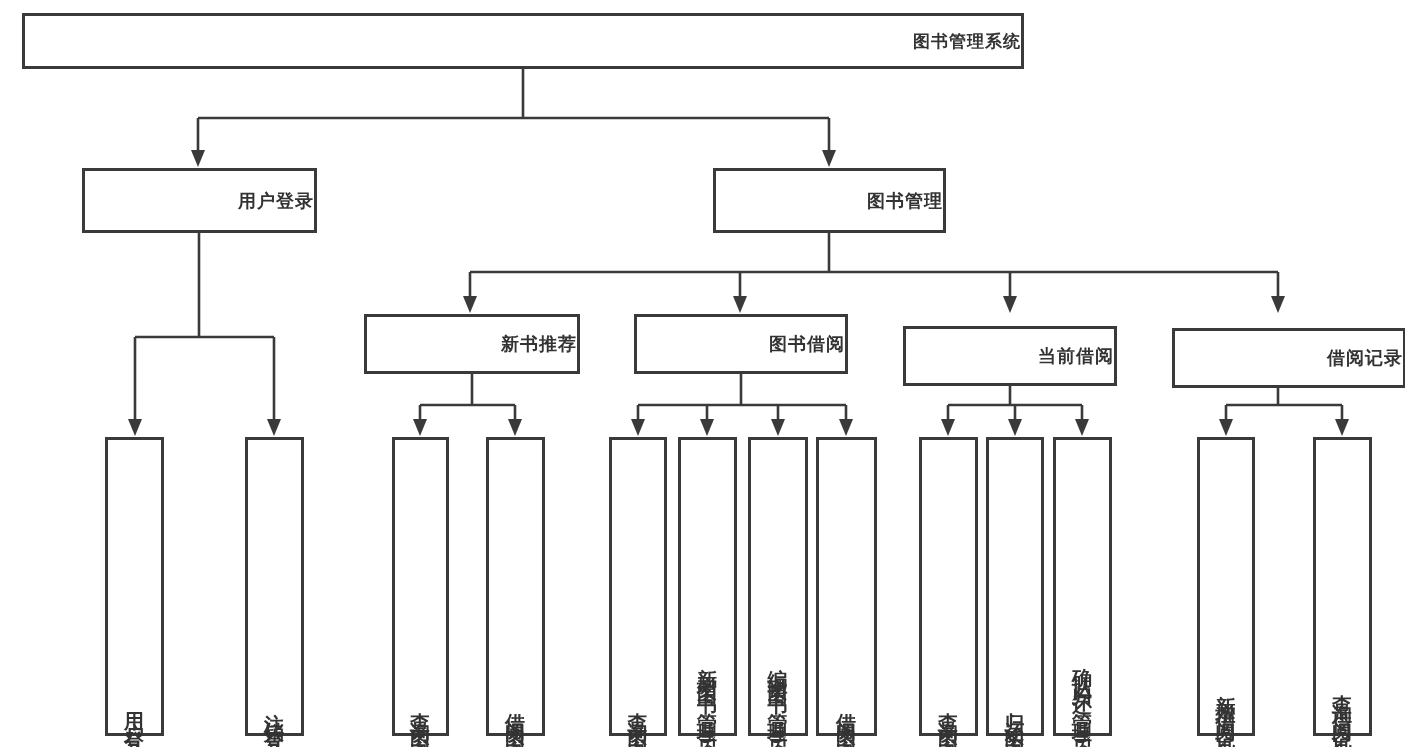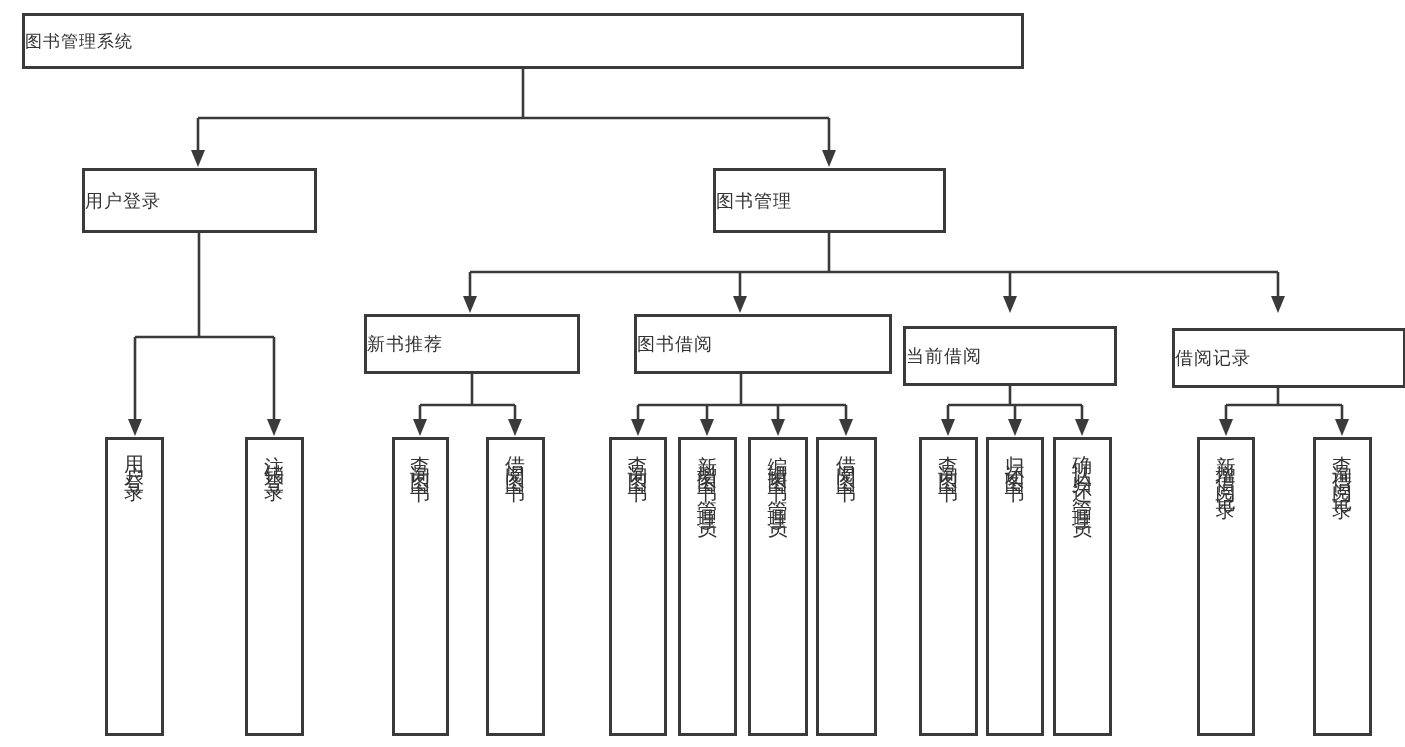--- a/index.html
+++ b/index.html
@@ -19,22 +19,23 @@
   }
   .connectors{position:absolute;left:0;top:0;}
   .connectors path{stroke:var(--line);stroke-width:2.6;fill:none;}
   .connectors polygon{fill:var(--line);stroke:none;}
   .box{
     position:absolute;
     box-sizing:border-box;
     background:var(--box_bg);
     border:3px solid var(--line);
     color:var(--text);
-    display:flex;align-items:center;justify-content:flex-start;
+    display:flex;align-items:center;justify-content:flex-end;
     text-align:center;
+    font-weight:bold;
   }
   .box.h{font-size:18px;letter-spacing:1px;white-space:nowrap;}
   .box.h.root{font-size:17px;}
   .box.v{
     writing-mode:vertical-rl;
     text-orientation:mixed;
     font-size:20px;
     letter-spacing:9px;
     line-height:1;
   }
@@ -90,21 +91,21 @@
   <div class="box h" style="left:82px;top:168px;width:235px;height:65px">
     <span>用户登录</span>
   </div>
   <div class="box h" style="left:713px;top:168px;width:233px;height:65px">
     <span>图书管理</span>
   </div>
 
   <div class="box h" style="left:364px;top:314px;width:216px;height:60px">
     <span>新书推荐</span>
   </div>
-  <div class="box h" style="left:634px;top:314px;width:258px;height:60px">
+  <div class="box h" style="left:634px;top:314px;width:214px;height:60px">
     <span>图书借阅</span>
   </div>
   <div class="box h" style="left:903px;top:326px;width:214px;height:60px">
     <span>当前借阅</span>
   </div>
   <div class="box h" style="left:1172px;top:328px;width:234px;height:60px">
     <span>借阅记录</span>
   </div>
 
   <div class="box v" style="left:105px;top:437px;width:59px;height:299px">

